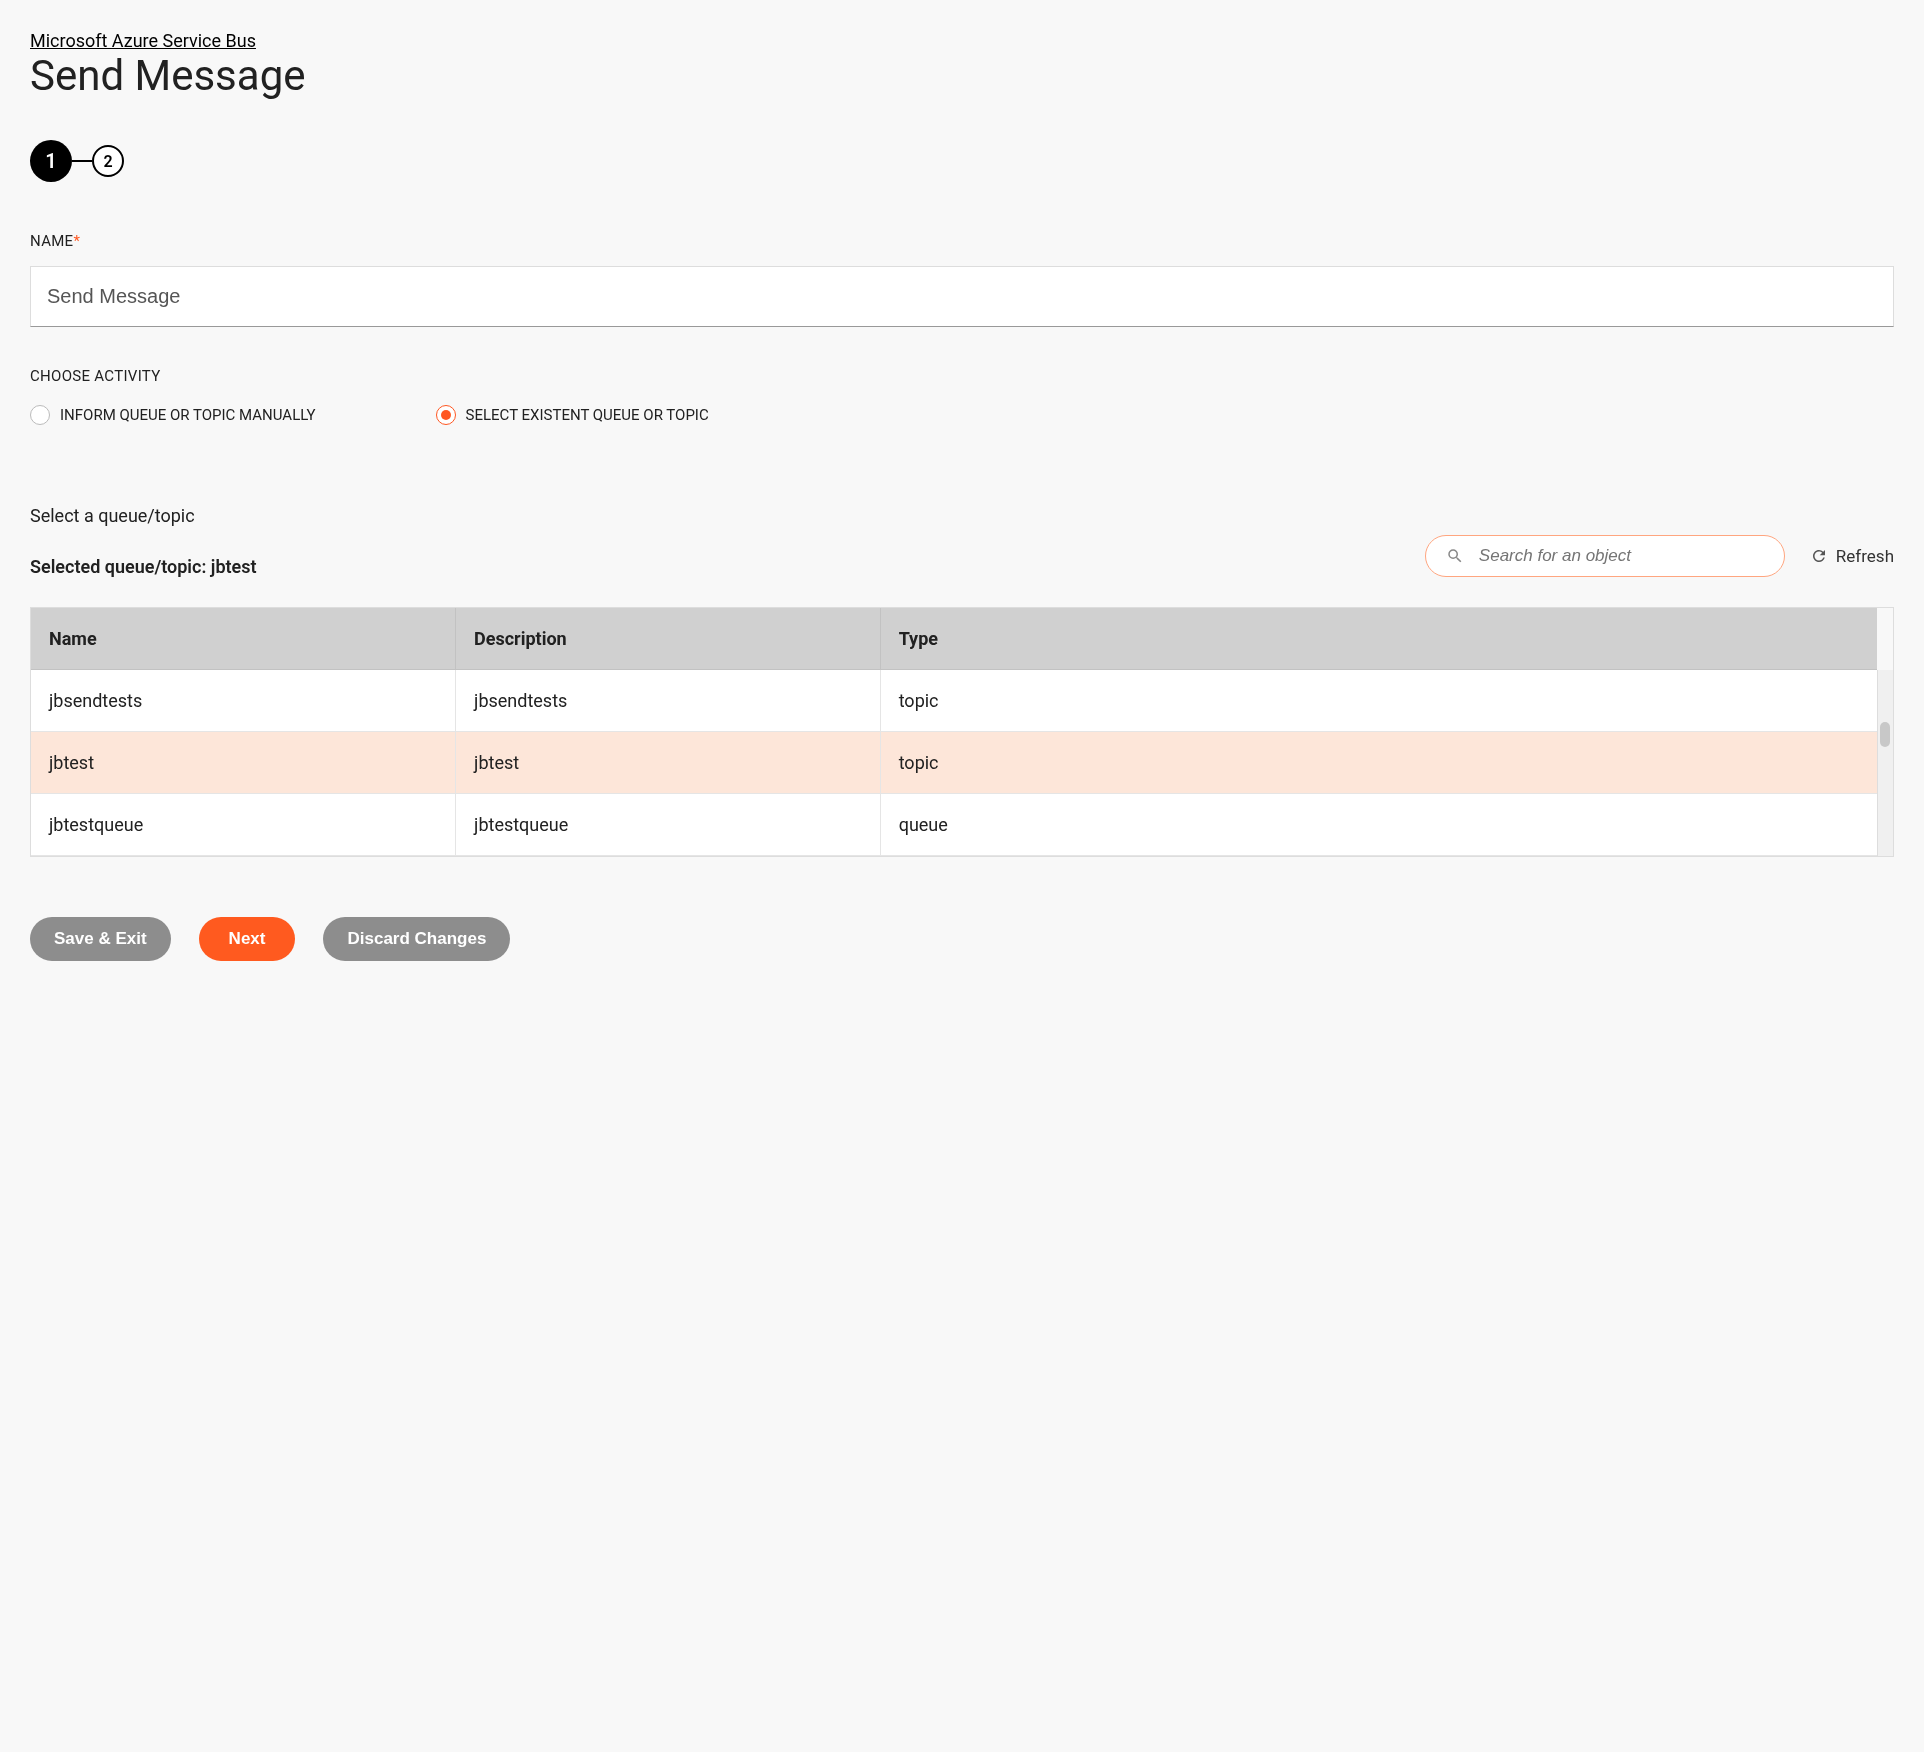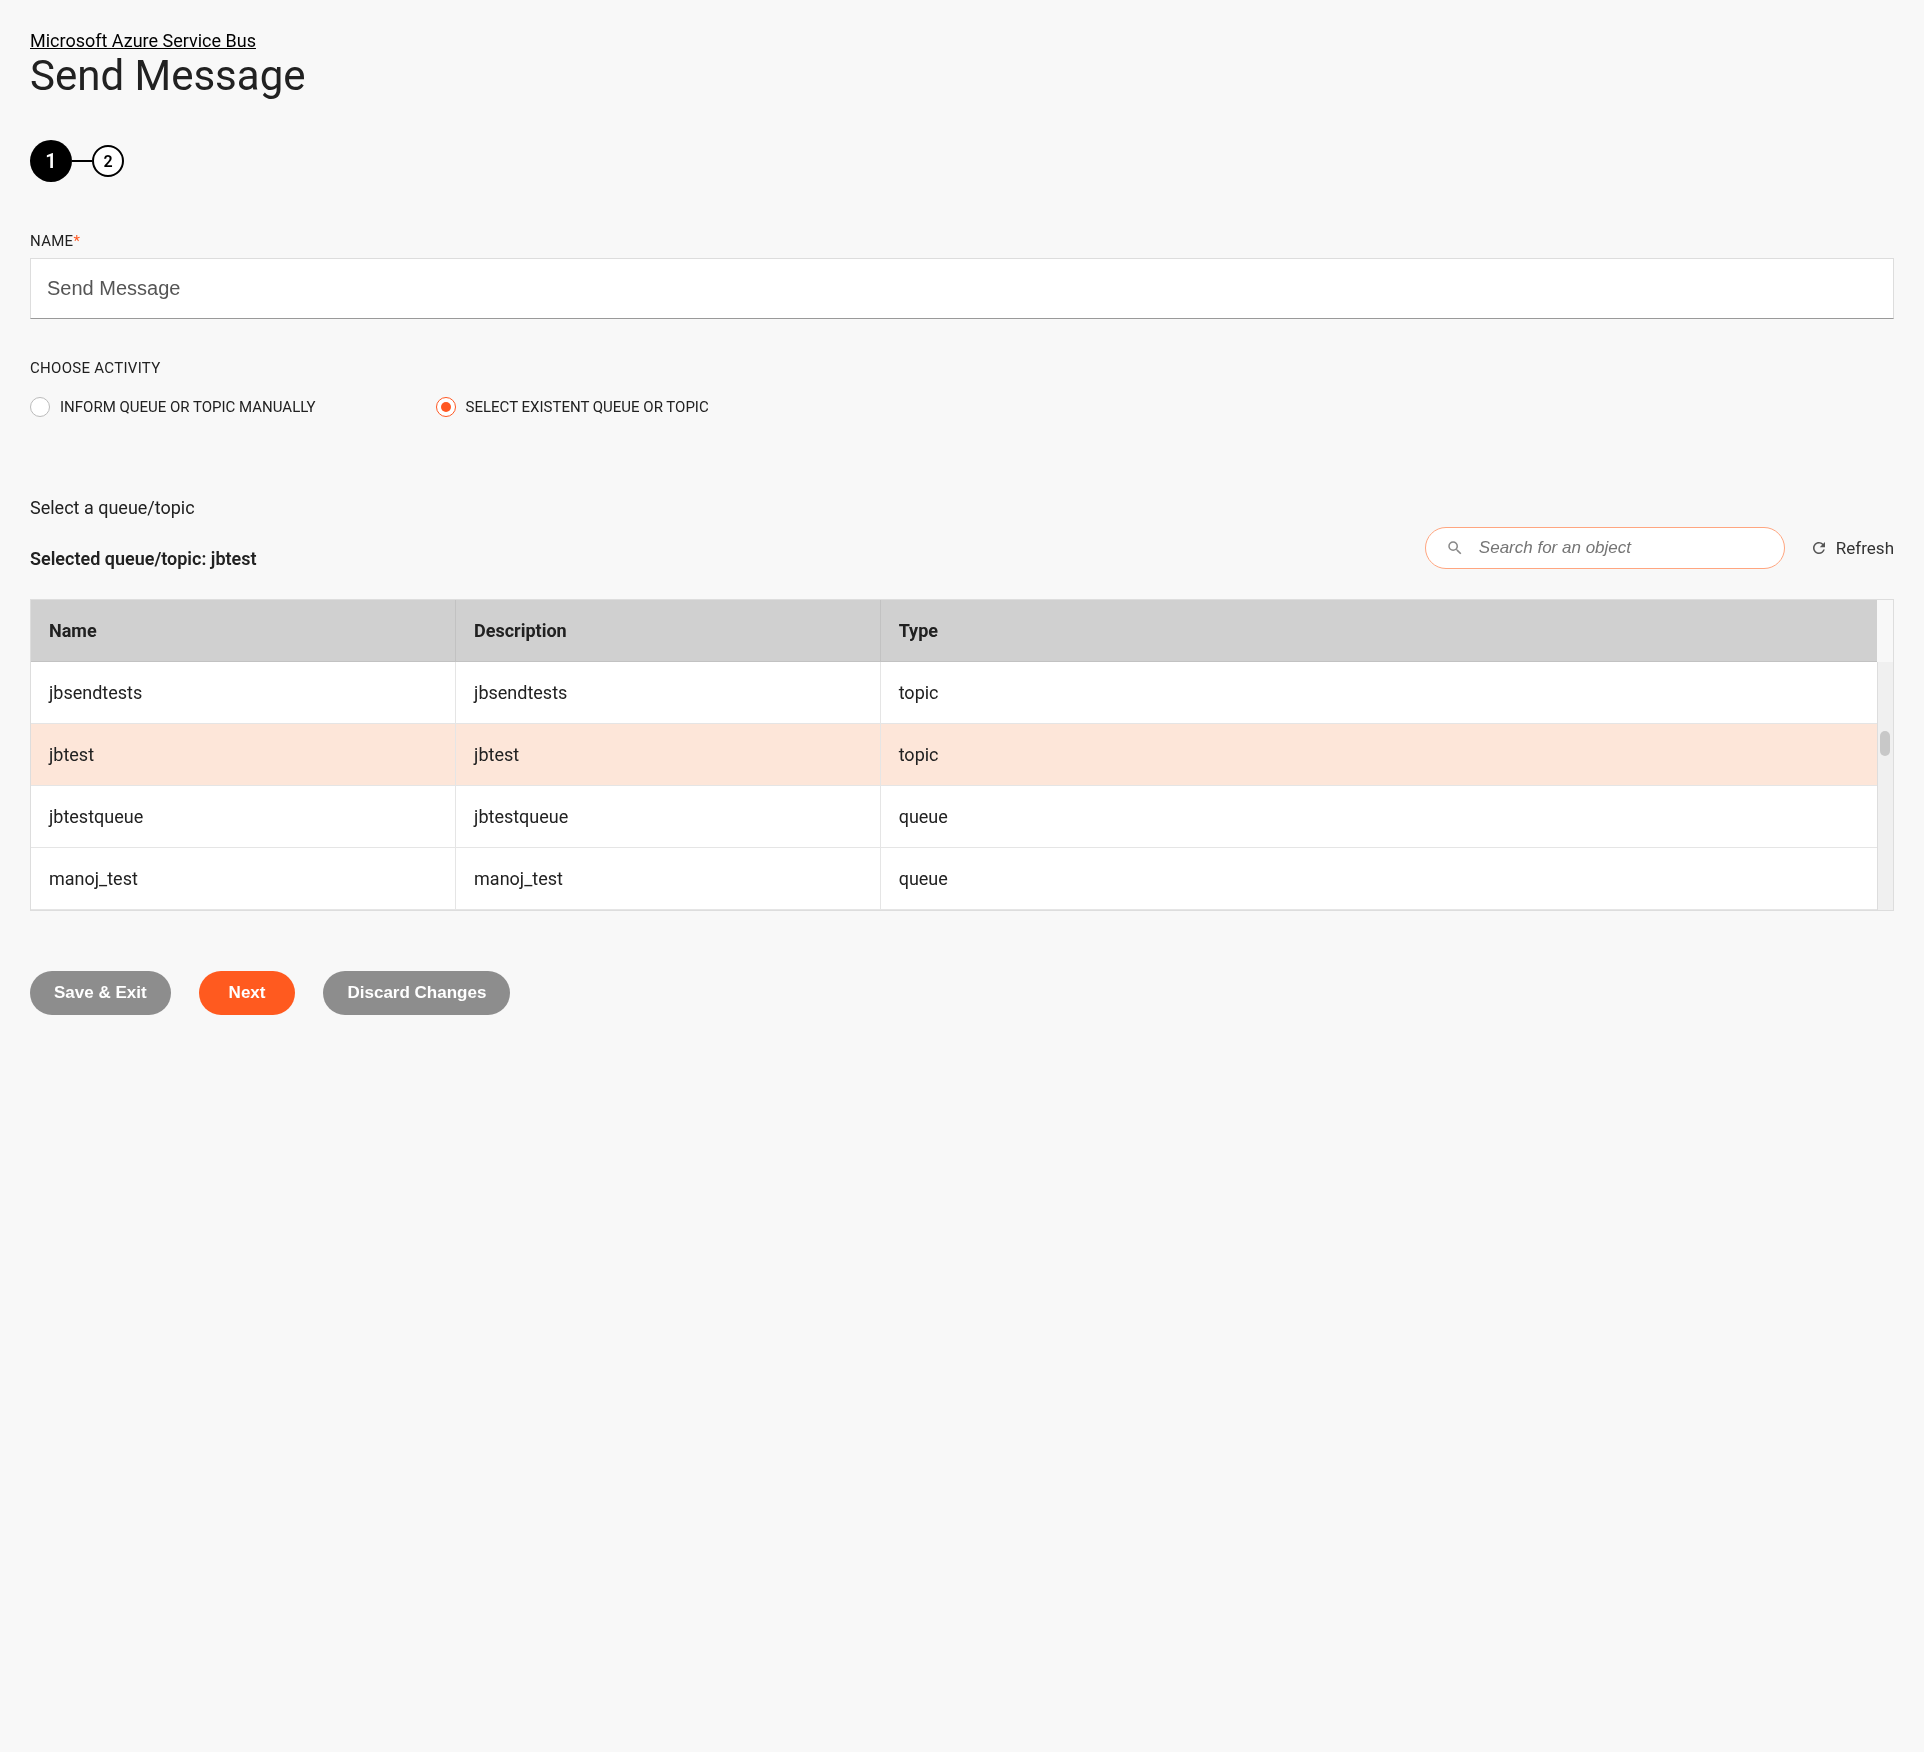--- a/index.html
+++ b/index.html
@@ -51,21 +51,21 @@
   }
   .step-line {
     width: 20px;
     height: 2px;
     background: #000;
   }
   .form-label {
     font-size: 15px;
     letter-spacing: 0.3px;
     color: #212121;
-    margin-bottom: 8px;
+    margin-bottom: 16px;
     display: block;
     text-transform: uppercase;
   }
   .required { color: #ff5722; }
   .text-input {
     width: 100%;
     padding: 18px 16px;
     font-size: 20px;
     border: 1px solid #ddd;
     border-bottom: 1px solid #999;
@@ -300,25 +300,20 @@
         <tr class="selected">
           <td>jbtest</td>
           <td>jbtest</td>
           <td>topic</td>
         </tr>
         <tr>
           <td>jbtestqueue</td>
           <td>jbtestqueue</td>
           <td>queue</td>
         </tr>
-        <tr>
-          <td>manoj_test</td>
-          <td>manoj_test</td>
-          <td>queue</td>
-        </tr>
       </tbody>
   </table>
   <div class="scrollbar-track">
     <div class="scrollbar-thumb"></div>
   </div>
 </div>
 
 <div class="footer-buttons">
   <button class="btn btn-grey">Save &amp; Exit</button>
   <button class="btn btn-orange">Next</button>

